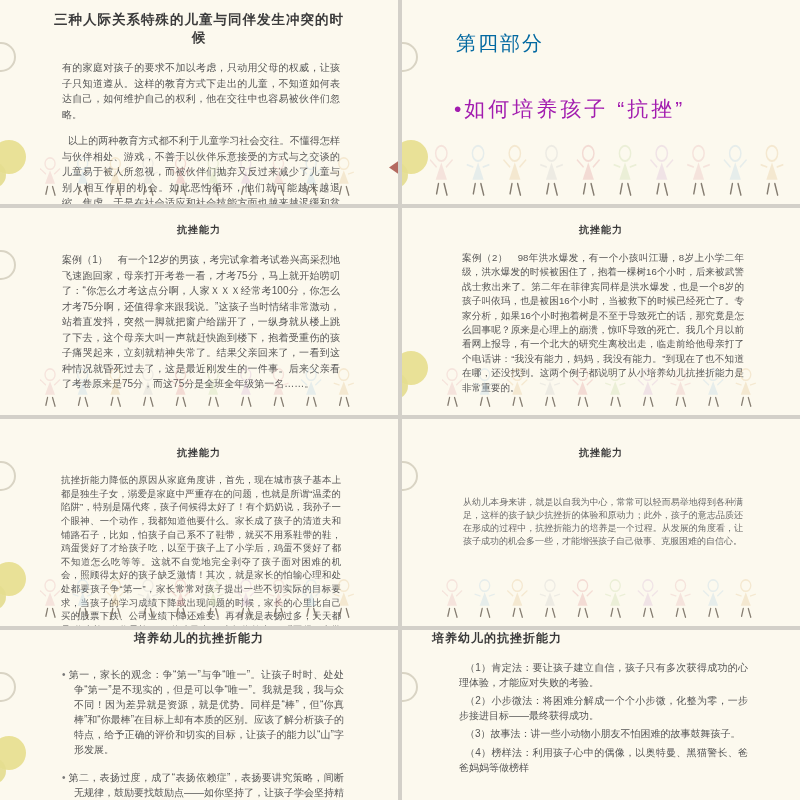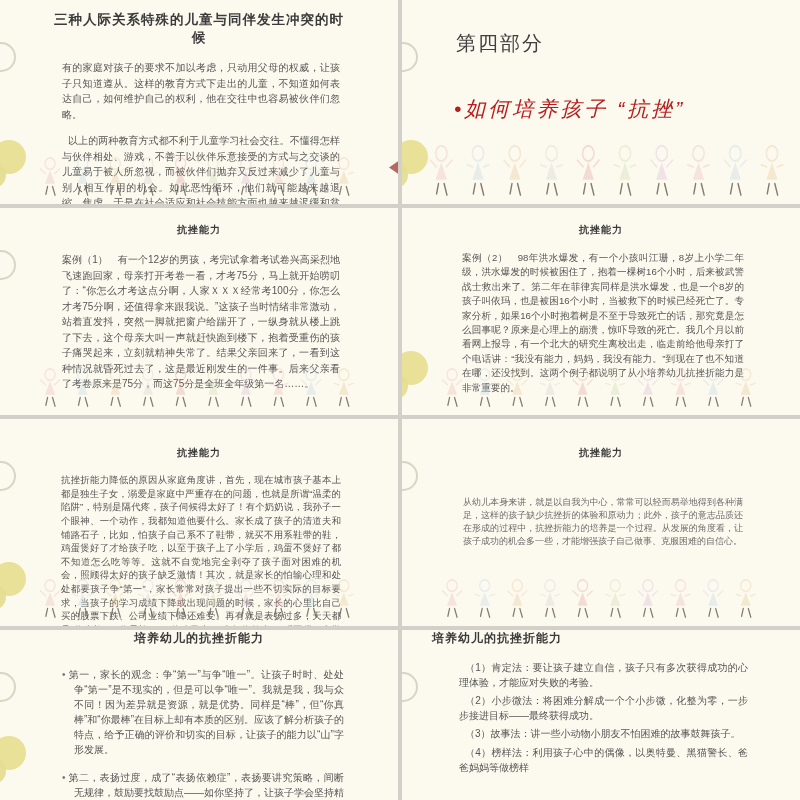--- a/index.html
+++ b/index.html
@@ -35,25 +35,25 @@
   .s1 .body{margin:13px 58px 0 62px;font-family:Liberation Serif, serif;}
   .s1 .body + .body{margin-top:11px;text-indent:6px;}
   .red-mark{
     position:absolute;right:-2px;top:160px;width:11px;height:15px;
     background:#9c3a30;opacity:.75;
     clip-path:polygon(100% 0,0 50%,100% 100%);
   }
   
   .part-label{
     margin:30px 0 0 54px;
-    font-size:20px;font-weight:500;color:#404040;letter-spacing:2px;
+    font-size:20px;font-weight:500;color:#0369a1;letter-spacing:2px;
   }
   .part-heading{
     margin:38px 0 0 52px;
-    font-size:21px;font-weight:500;color:#b91c1c;letter-spacing:3px;font-style:italic;
+    font-size:21px;font-weight:500;color:#a21caf;letter-spacing:3px;
   }
   
   .s3 .title,.s4 .title{margin-top:15px;}
   .s3 .body{margin:15px 58px 0 62px;}
   .s4 .body{margin:14px 56px 0 60px;font-size:9.6px;line-height:1.5;}
   .s5 .title,.s6 .title{margin-top:27px;}
   .s5 .body{margin:13px 57px 0 61px;font-size:9.4px;line-height:1.45;}
   .s6 .body{margin:36px 57px 0 61px;font-size:9px;line-height:1.45;color:#6b6b6b;}
   
   .s7 .title,.s8 .title{font-size:12px;}

